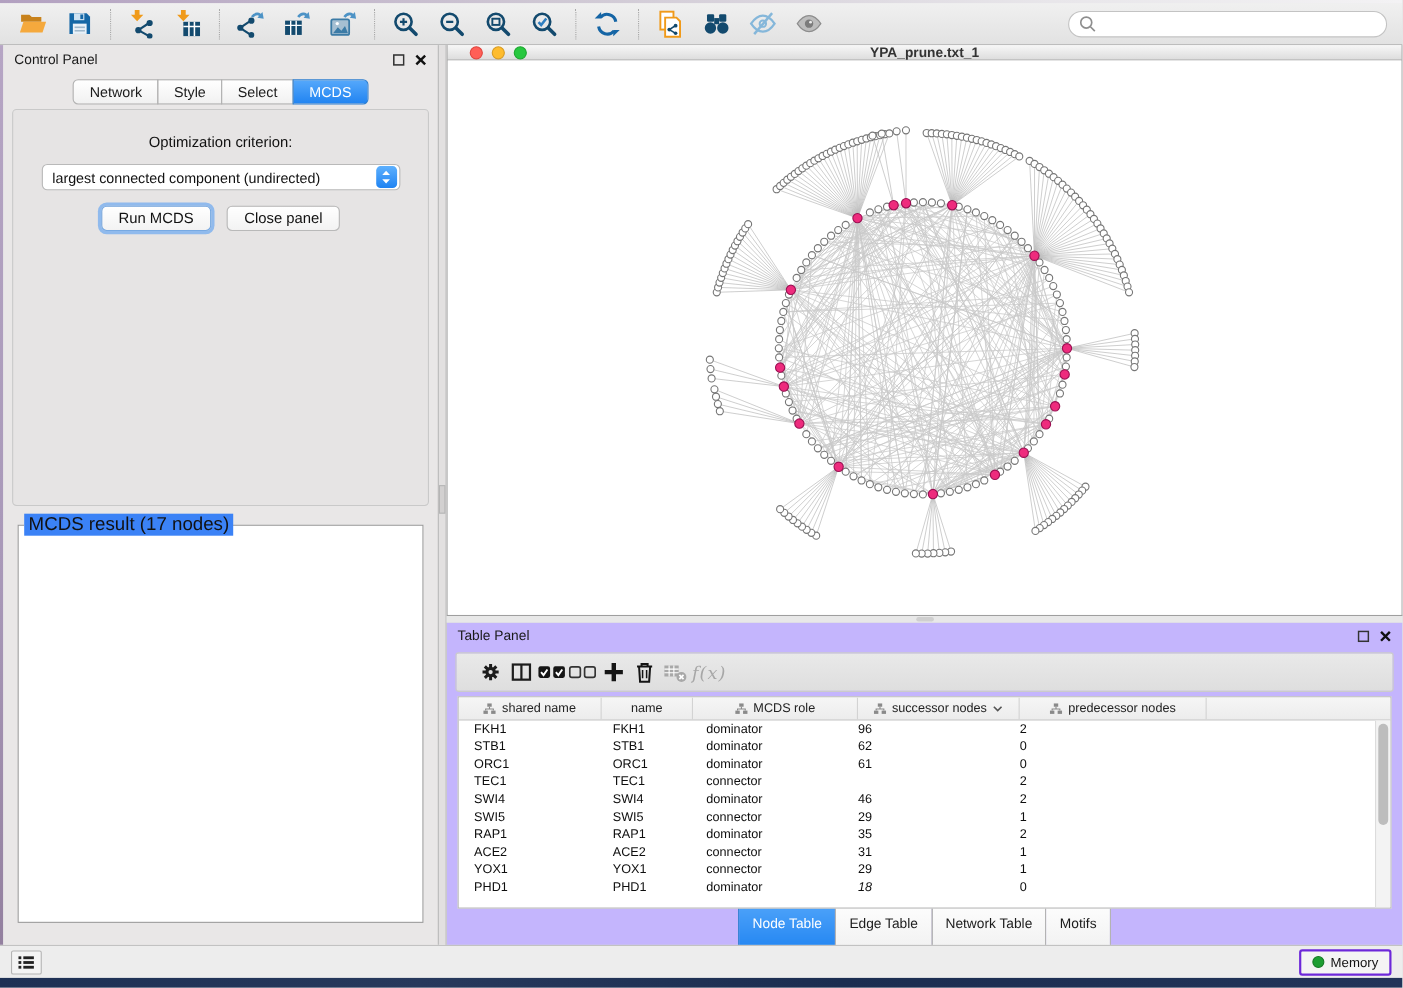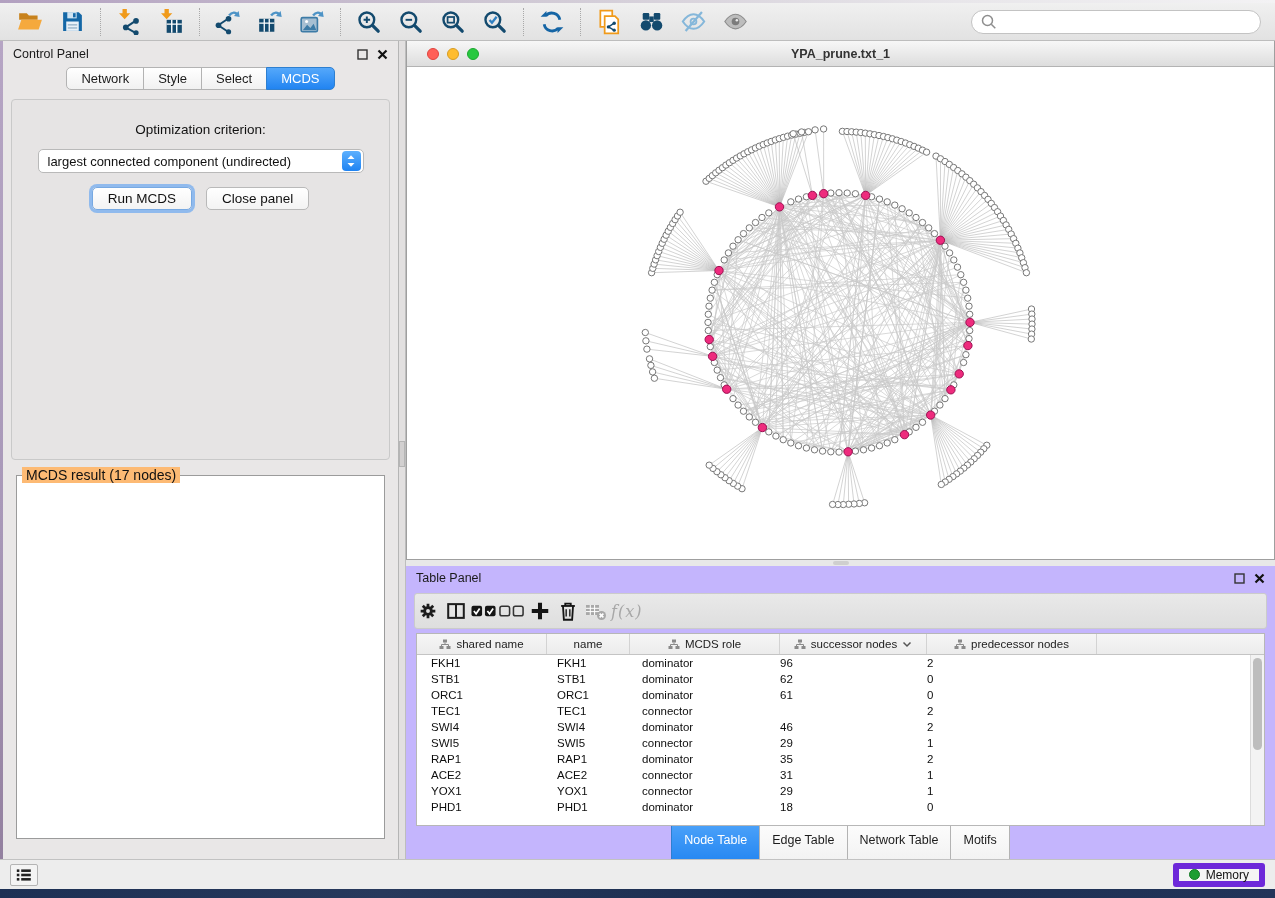--- a/index.html
+++ b/index.html
@@ -15,76 +15,76 @@
   .tb-spacer{flex:1}
   .search-wrap{display:flex;align-items:center;width:290px;height:24px;background:#fff;border:1px solid #c3c3c3;border-radius:12px;padding:0 8px;margin-right:4px}
   .search-wrap input{border:none;outline:none;flex:1;font-size:12px;background:transparent;margin-left:5px;font-family:"Liberation Sans",sans-serif}
   
   .main{flex:1;display:flex;min-height:0}
   .left-strip{width:3px;background:linear-gradient(#b6a5c4,#a898b8 60%,#93809f)}
   
   .control-panel{width:396px;background:#e9e7e7;display:flex;flex-direction:column;border-right:1px solid #b5b5b5}
   .panel-header{height:26px;display:flex;align-items:center;padding:0 10px;font-size:12.5px;color:#1a1a1a}
   .panel-header .ph-icons{margin-left:auto;display:flex;align-items:center;gap:9px}
-  .cp-tabbar{height:32px;display:flex;justify-content:center;align-items:flex-start}
+  .cp-tabbar{height:32px;display:flex;justify-content:center;align-items:center}
   .seg-tab{padding:3px 14px;background:linear-gradient(#ffffff,#f1f1f1);border:1px solid #b3b3b3;margin-left:-1px;font-size:13px;color:#1c1c1c;cursor:default;white-space:nowrap}
   .seg-tab:first-child{border-radius:5px 0 0 5px;margin-left:0}
   .seg-tab:last-child{border-radius:0 5px 5px 0}
   .seg-tab.active{background:linear-gradient(#55a8fb,#2184f1);border-color:#2e7fd0;color:#fff}
   .cp-body{height:361px;margin:0 8px;background:#e6e4e4;border:1px solid #c9c9c9;border-radius:4px;padding-top:22px;text-align:center}
   .opt-label{font-size:13.5px;color:#111;margin-bottom:12px}
   .dropdown{display:flex;align-items:center;width:326px;height:24px;margin:0 auto;background:#fff;border:1px solid #b9b9b9;border-radius:5px;overflow:hidden}
   .dropdown .dd-value{flex:1;font-size:13px;color:#111;text-align:left;padding-left:9px;white-space:nowrap}
   .dd-stepper{width:19px;height:20px;margin-right:2px;border-radius:4px;background:linear-gradient(#5db0fe,#1f83f2);display:flex;align-items:center;justify-content:center}
   .btn-row{margin-top:14px;display:flex;justify-content:center;gap:14px}
   .mac-btn{font-family:"Liberation Sans",sans-serif;font-size:13.5px;color:#111;background:linear-gradient(#ffffff,#f3f3f3);border:1px solid #b9b9b9;border-radius:5px;padding:3px 15px;cursor:default}
   .mac-btn.focus-ring{box-shadow:0 0 0 3px rgba(72,151,244,.55);border-color:#77a9e2}
   
   .result-box{margin:7px 13px 0;height:372px;border:1px solid #9b9b9b;background:#fff;position:relative}
-  .result-box legend{font-size:14px;color:#111;margin-left:5px;padding:0 4px;background:#fdba74}
+  .result-box legend{font-size:17px;color:#111;margin-left:5px;padding:0 4px;background:#3b82f6}
   .result-list{position:absolute;left:1px;top:2px;bottom:1px;right:14px;overflow:hidden;text-align:left}
   .result-scroll{position:absolute;top:2px;bottom:1px;right:1px;width:13px;background:#fafafa;border-left:1px solid #e0e0e0}
   
   .right-col{flex:1;display:flex;flex-direction:column;background:#dcdcdc;min-width:0}
   .net-window{height:519px;display:flex;flex-direction:column;border:1px solid #9f9f9f;border-top:none}
-  .net-titlebar{height:26px;background:linear-gradient(#f7f7f7,#dddddd);border-bottom:1px solid #b3b3b3;display:flex;align-items:center;padding:0 20px;position:relative}
+  .net-titlebar{height:14px;background:linear-gradient(#f7f7f7,#dddddd);border-bottom:1px solid #b3b3b3;display:flex;align-items:center;padding:0 20px;position:relative}
   .traffic{display:flex;gap:8px}
   .tl{width:12px;height:12px;border-radius:50%}
   .tl.red{background:#ff5f57;border:1px solid #e0443e}
   .tl.yellow{background:#febc2e;border:1px solid #d89c23}
   .tl.green{background:#28c840;border:1px solid #1da82f}
   .net-title{position:absolute;left:0;right:0;text-align:center;font-size:12.5px;font-weight:700;color:#333;pointer-events:none}
   .net-canvas{flex:1;background:#fff;position:relative}
   .net-canvas svg{position:absolute;inset:0;width:100%;height:100%}
   .vsplit{width:7px;background:#e2e0e0;border-right:1px solid #bdbdbd;position:relative}
   .vsplit .grip{position:absolute;top:400px;left:0;width:6px;height:26px;background:#d2d0d0;border:1px solid #b5b5b5}
   .hsplit{height:6px;background:#e8e8e8;position:relative}
   .hsplit .grip-h{position:absolute;left:50%;top:1px;width:16px;height:4px;margin-left:-8px;background:#cfcfcf;border-radius:2px}
   
   .table-panel{flex:1;background:#c4b5fd;display:flex;flex-direction:column;min-height:0}
-  .tp-toolbar{height:36px;margin:3px 8px 4px;background:linear-gradient(#e9e9e9,#dedede);border:1px solid #cbcbcb;border-radius:3px;display:flex;align-items:center;gap:2px;}
+  .tp-toolbar{height:36px;margin:3px 8px 4px;background:linear-gradient(#e9e9e9,#dedede);border:1px solid #cbcbcb;border-radius:3px;display:flex;align-items:center;gap:2px;padding-left:18px}
   .tp-ico{width:26px;height:26px;display:flex;align-items:center;justify-content:center}
   .fx-label{font-family:"DejaVu Serif",serif;font-style:italic;font-size:16px;color:#a7a7a7;letter-spacing:1px}
   .tp-table-wrap{margin:0 10px;height:193px;background:#fff;border:1px solid #b7b7b7;position:relative;overflow:hidden}
   .nt-header{display:flex;height:21px;background:linear-gradient(#f6f6f6,#ececec);border-bottom:1px solid #c4c4c4}
   .th{display:flex;align-items:center;justify-content:center;gap:5px;border-right:1px solid #d3d3d3;font-size:11.5px;color:#222;height:100%}
   .th.filler{flex:1;border-right:none}
   .nt-body{position:absolute;left:0;right:14px;top:21px;bottom:0;overflow:hidden}
   .tr{display:flex;height:16px}
   .td{font-size:11.5px;line-height:16px;color:#0e0e0e;white-space:nowrap;overflow:hidden}
   .td-left{text-align:left}
   .td-right{}
   .tp-scrollbar{position:absolute;top:21px;bottom:0;right:0;width:14px;background:#f3f3f3;border-left:1px solid #dcdcdc}
   .tp-scrollbar .thumb{position:absolute;top:3px;left:2px;width:9px;height:92px;background:#bdbdbd;border-radius:5px}
   .tp-tabs{height:27px;display:flex;justify-content:center;align-items:center}
   .tp-tabs .seg-tab{font-size:12.5px;padding:18px 12px}
   
   .status-bar{height:30px;background:#ededed;border-top:1px solid #c2c2c2;display:flex;align-items:center;padding:0 10px}
   .sb-btn{width:28px;height:22px;background:#f4f4f4;border:1px solid #b4b4b4;border-radius:2px;display:flex;align-items:center;justify-content:center}
-  .mem-btn{margin-left:auto;height:24px;background:#f4f4f4;border:6px solid #6d28d9;border-radius:3px;display:flex;align-items:center;gap:6px;padding:0 10px;font-size:12px;color:#111}
+  .mem-btn{margin-left:auto;height:24px;background:#f4f4f4;border:2px solid #6d28d9;border-radius:3px;display:flex;align-items:center;gap:6px;padding:0 10px;font-size:12px;color:#111}
   .mem-dot{width:11px;height:11px;border-radius:50%;background:#1d9e32;border:1px solid #157a25}
 </style>
 </head>
 <body>
 
 <div class="screen">
   <div class="top-strip"></div>
 
   <div class="toolbar">
     <div class="tb-btn">
@@ -1207,21 +1207,21 @@
                 <div class="td td-left" style="width: 130px; padding-left: 14px;">YOX1</div>
                 <div class="td td-left" style="width: 83px; padding-left: 10px;">YOX1</div>
                 <div class="td td-left" style="width: 150px; padding-left: 12px;">connector</div>
                 <div class="td td-right" style="width: 147px; padding-right: 16px;">29</div>
                 <div class="td td-right" style="width: 170px; padding-right: 6px;">1</div>
               </div>
               <div class="tr">
                 <div class="td td-left" style="width: 130px; padding-left: 14px;">PHD1</div>
                 <div class="td td-left" style="width: 83px; padding-left: 10px;">PHD1</div>
                 <div class="td td-left" style="width: 150px; padding-left: 12px;">dominator</div>
-                <div class="td td-right" style="width: 147px; padding-right: 16px;">18</div>
+                <div class="td td-right" style="width: 147px; padding-right: 16px; font-style: italic;">18</div>
                 <div class="td td-right" style="width: 170px; padding-right: 6px;">0</div>
               </div>
             </div>
           <div class="tp-scrollbar">
               <div class="thumb"></div>
             </div>
         </div>
         <div class="tp-tabs">
             <div class="seg-tab active">Node Table</div>
             <div class="seg-tab">Edge Table</div>

